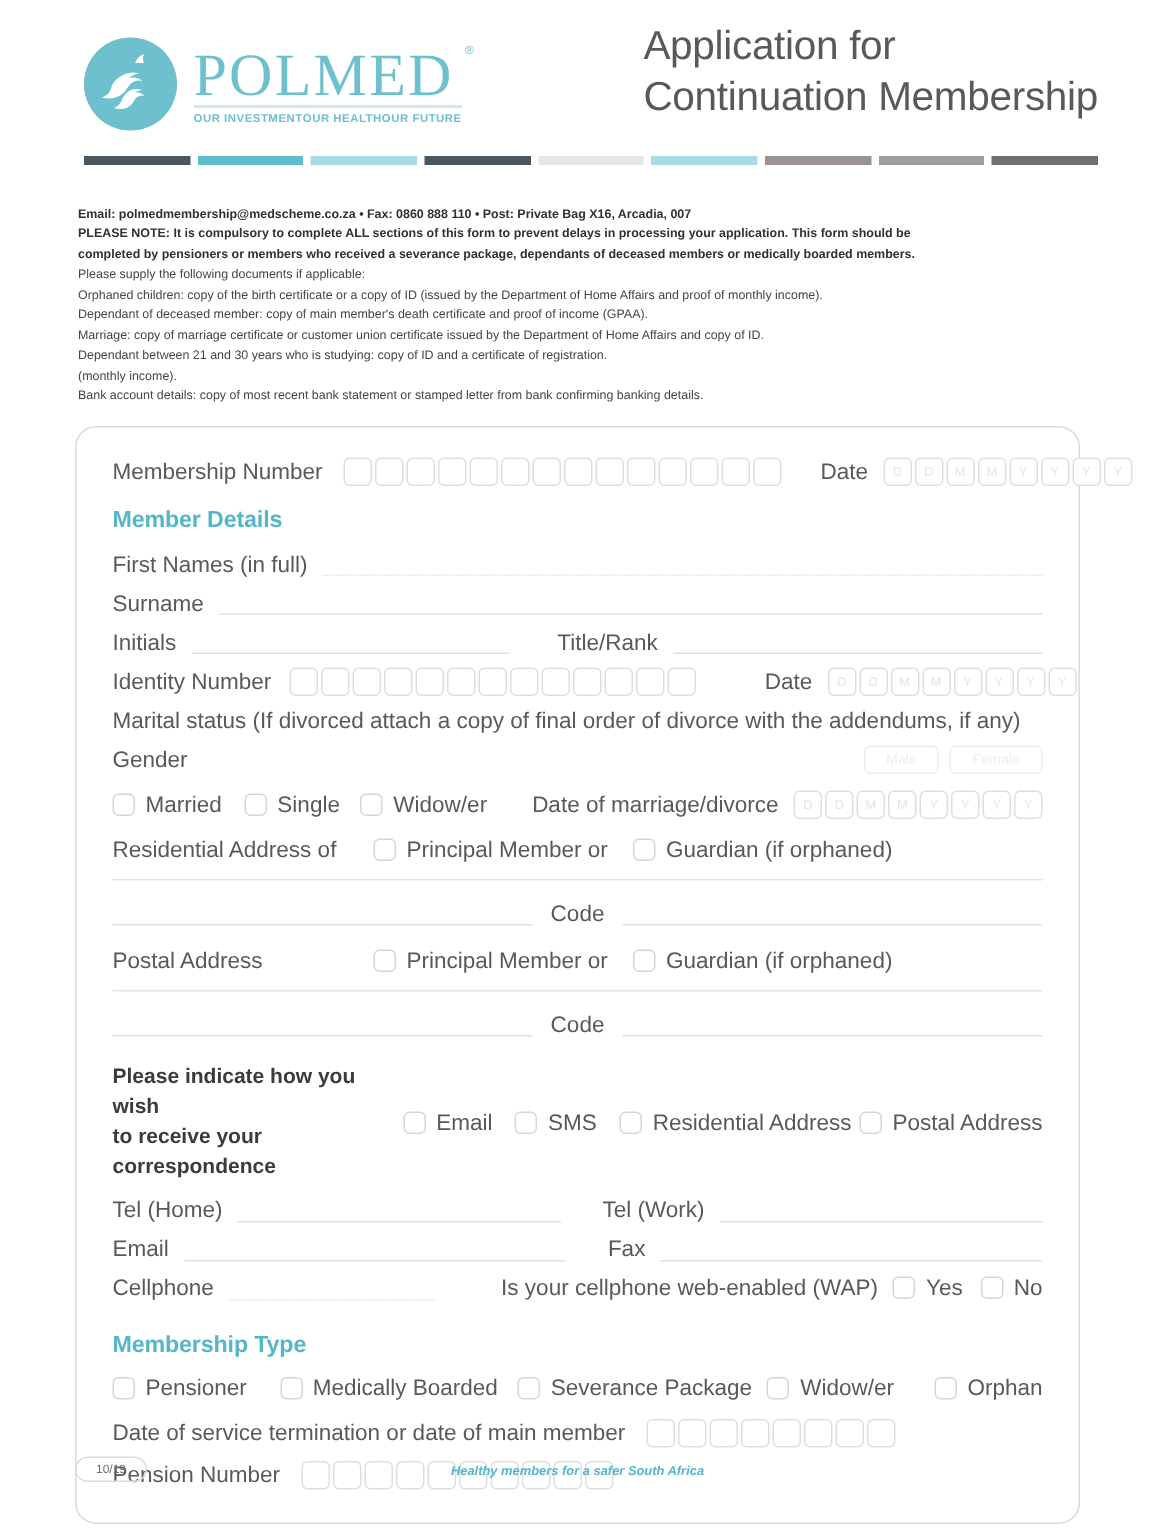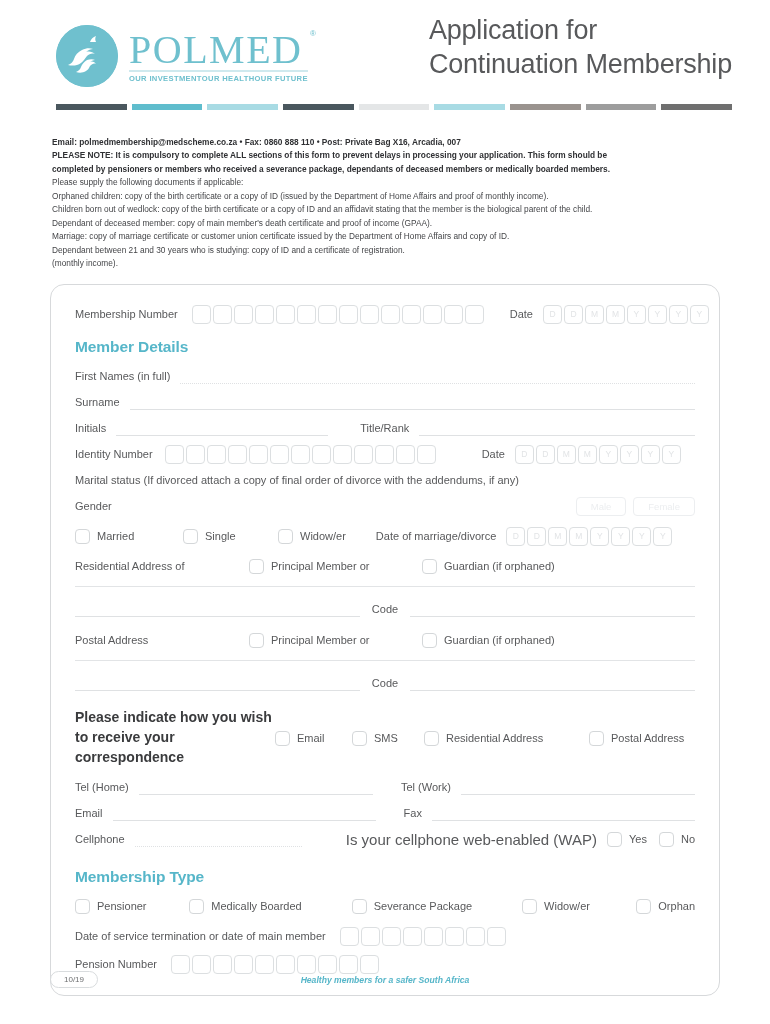--- a/index.html
+++ b/index.html
@@ -113,21 +113,21 @@
     padding: 16px 24px 18px 24px;
     background: #fff;
   }
 
   .row {
     display: flex;
     align-items: center;
     min-height: 26px;
   }
 
-  .lbl { font-size: 11px; color: #58595b; white-space: nowrap; }
+  .lbl { font-size: 15px; color: #58595b; white-space: nowrap; }
   .lbl-bold { font-weight: bold; font-size: 14px; line-height: 1.42; color: #3a3b3d; }
 
   .section-title {
     color: #56b6c9;
     font-size: 15.5px;
     font-weight: bold;
     letter-spacing: -0.1px;
     margin: 11px 0 7px 0;
   }
 
@@ -257,25 +257,25 @@
     <span style="background: rgb(111, 111, 111);"></span>
   </div>
 
 <div class="intro">
   <p class="b">Email: polmedmembership@medscheme.co.za • Fax: 0860 888 110 • Post: Private Bag X16, Arcadia, 007</p>
   <p><span class="b">PLEASE NOTE:</span><span class="b"> It is compulsory to complete ALL sections of this form to prevent delays in processing your application. This form should be</span></p>
   <p class="b">completed by pensioners or members who received a severance package, dependants of deceased members or medically boarded members.</p>
   <p>Please supply the following documents if applicable:</p>
   <div id="docs-list">
       <p>Orphaned children: copy of the birth certificate or a copy of ID (issued by the Department of Home Affairs and proof of monthly income).</p>
-      <p>Children born out of wedlock: copy of the birth certificate or a copy of ID and an affidavit stating that the member is the biological parent of the child.</p>
       <p>Dependant of deceased member: copy of main member's death certificate and proof of income (GPAA).</p>
       <p>Marriage: copy of marriage certificate or customer union certificate issued by the Department of Home Affairs and copy of ID.</p>
       <p>Dependant between 21 and 30 years who is studying: copy of ID and a certificate of registration.</p>
       <p>(monthly income).</p>
+      <p>Bank account details: copy of most recent bank statement or stamped letter from bank confirming banking details.</p>
     </div>
 </div>
 
 <div class="card">
 
   <div class="row">
     <span class="lbl" style="margin-right:14px">Membership Number</span>
     <span class="boxes" id="memno-boxes">
         <span class="bx"></span>
         <span class="bx"></span>

